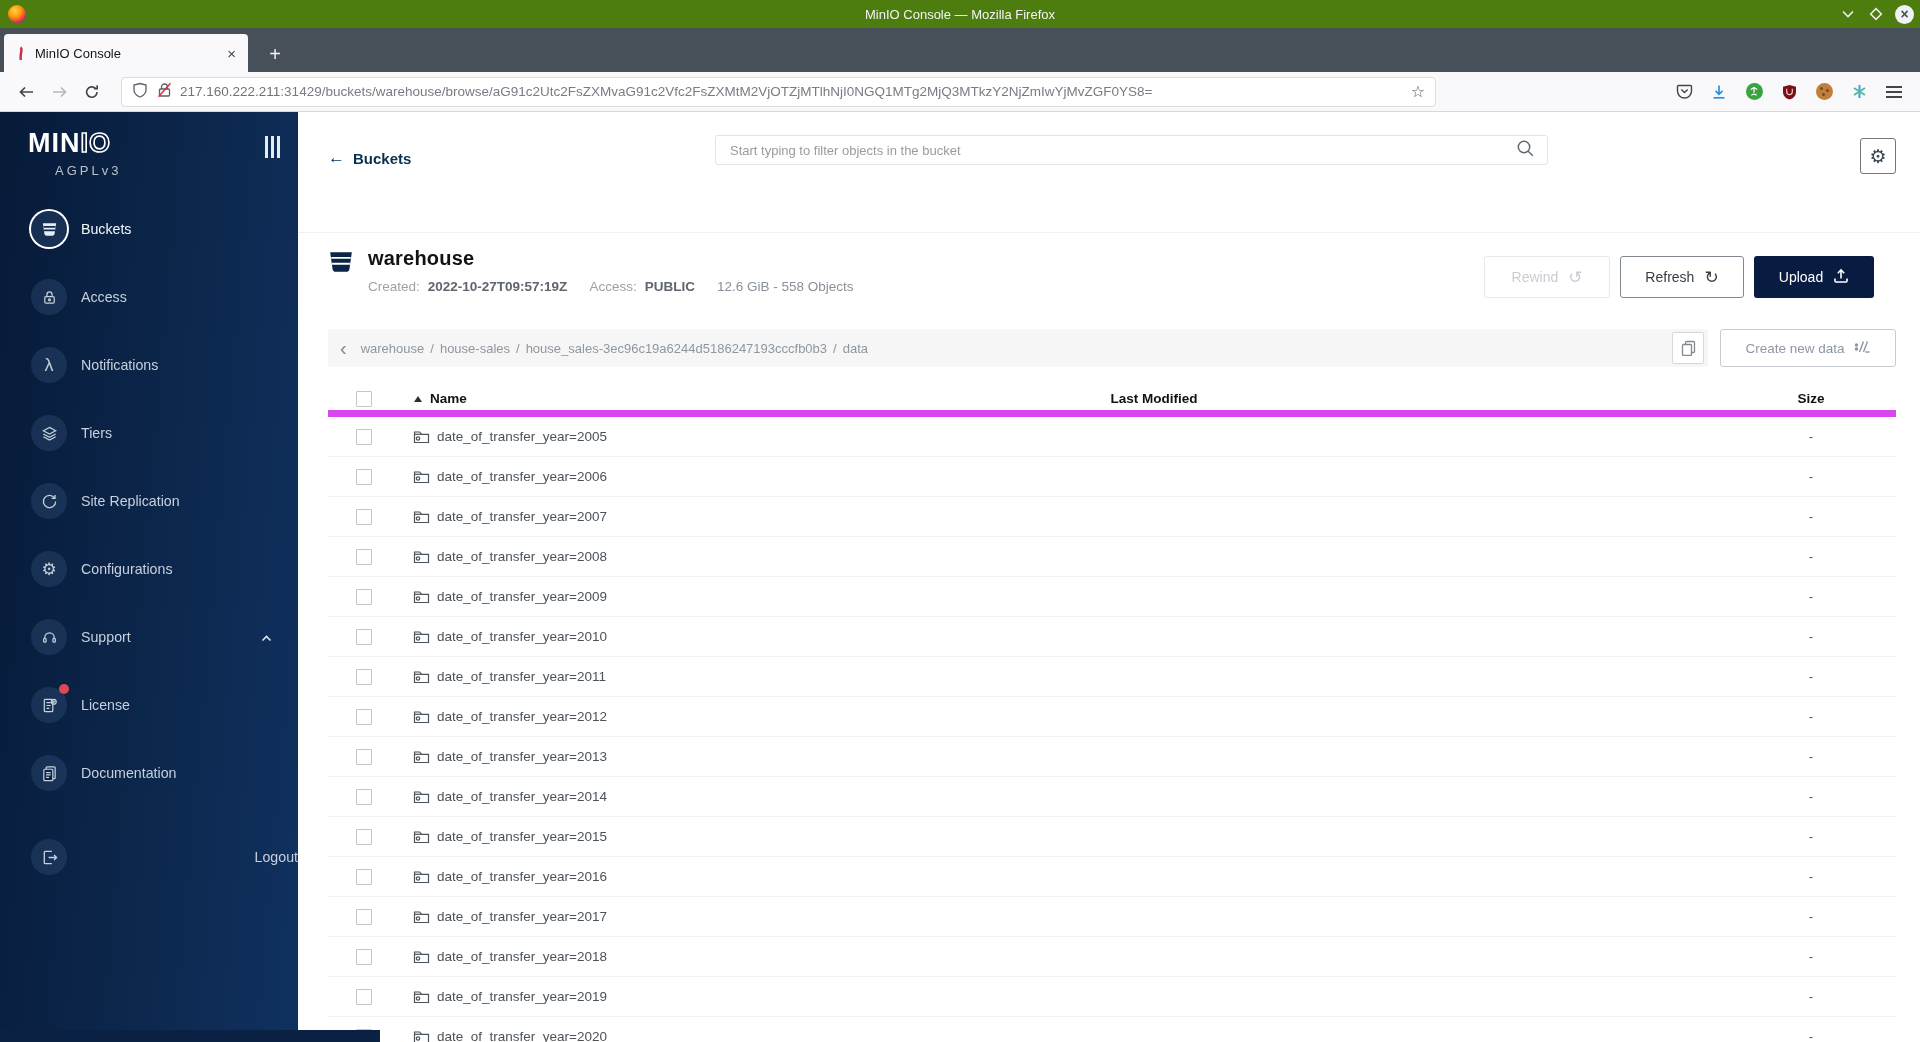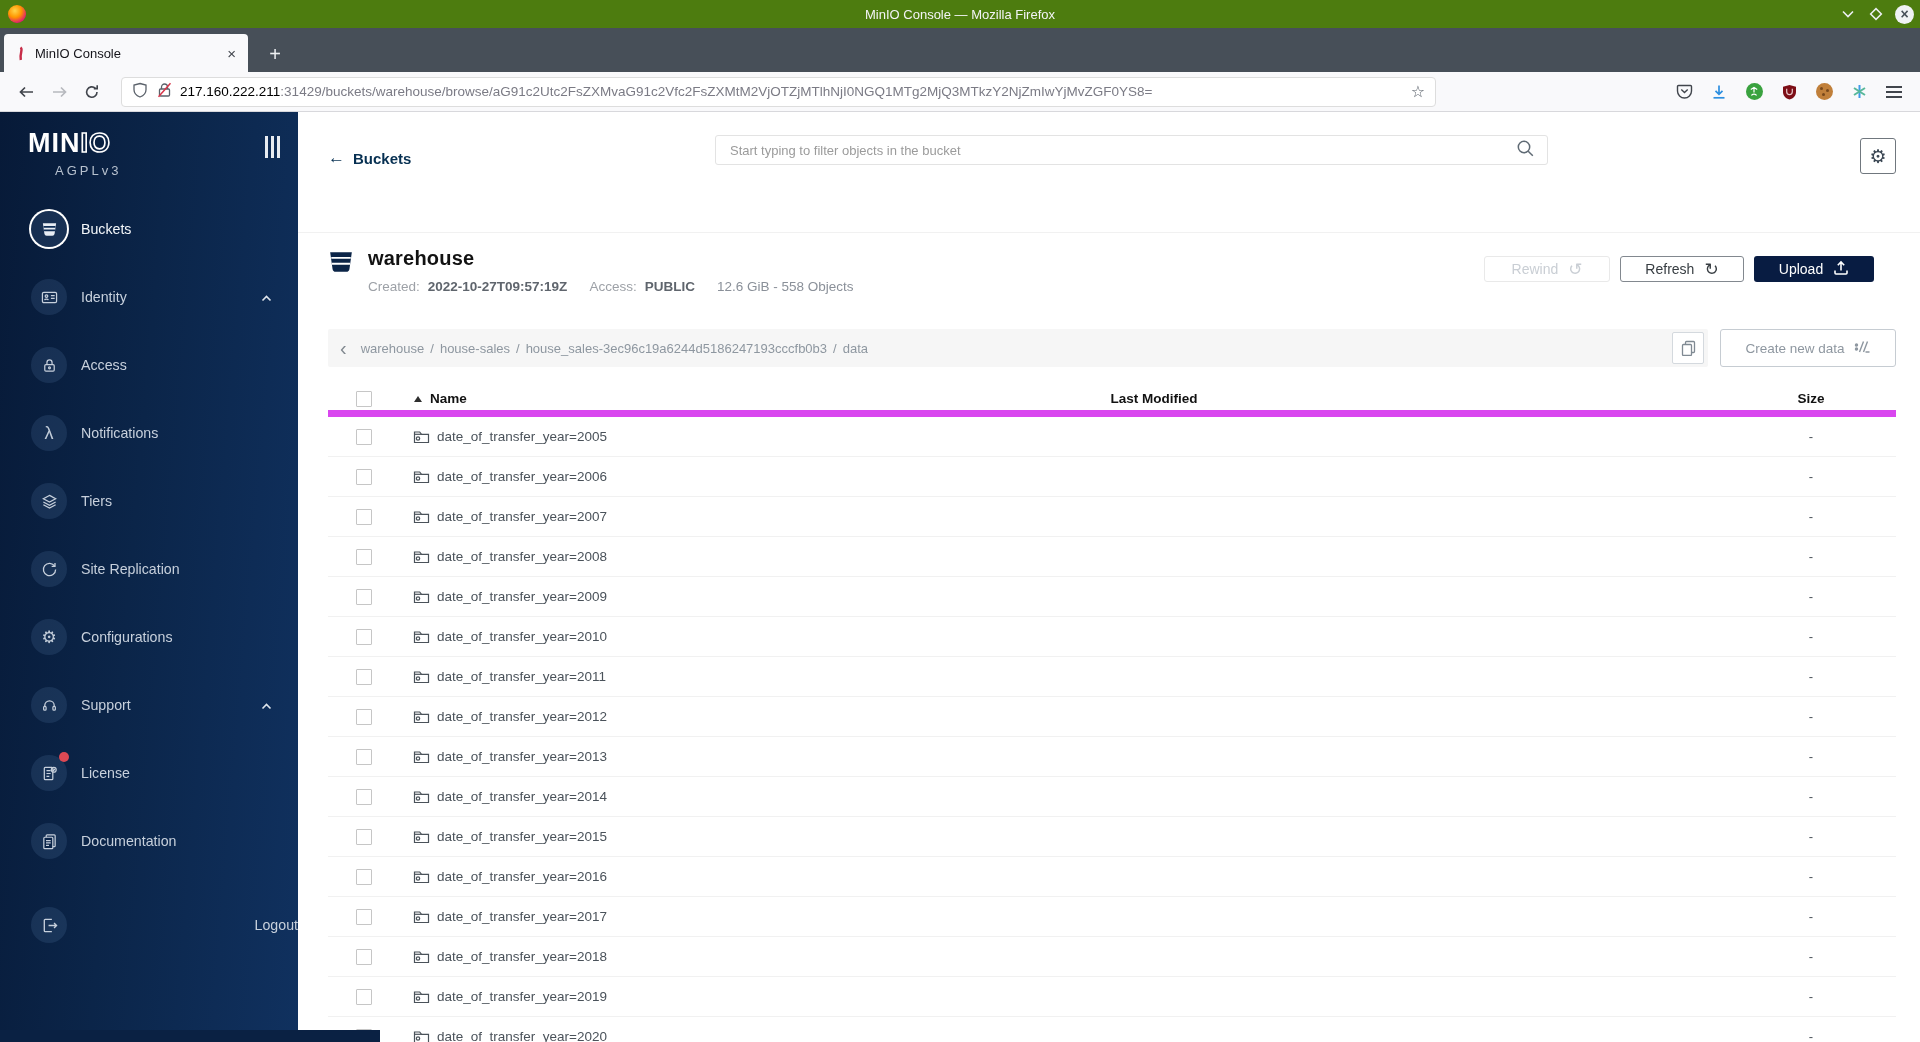--- a/index.html
+++ b/index.html
@@ -20,21 +20,21 @@
     display:flex; align-items:center; padding:0 8px 0 10px; }
   .tab-title { font-size:13px; color:#15141a; margin-left:8px; flex:1; white-space:nowrap; overflow:hidden; }
   .tab-close { color:#43474e; font-size:15px; padding:0 4px; }
   .newtab { color:#eff1f3; font-size:20px; margin:0 0 6px 14px; width:26px; text-align:center; }
 
   .navbar { height:40px; background:#f9f9fb; border-bottom:1px solid #d8d8dc; display:flex; align-items:center; padding:0 10px 0 14px; }
   .nav-ic { width:24px; height:24px; display:flex; align-items:center; justify-content:center; margin-right:9px; }
   .urlbar { width:1315px; height:30px; background:#ffffff; border:1px solid #ddd; border-radius:4px;
     display:flex; align-items:center; padding:0 10px; margin-left:8px; }
   .url-text { font-size:13.5px; margin-left:8px; white-space:nowrap; overflow:hidden; flex:1; }
-  .url-host { color:#000000;margin-top:40px; }
+  .url-host { color:#737373;margin-top:40px; }
   .url-rest { color:#7b7b85; }
   .url-star { color:#5b626b; font-size:16px; margin-left:6px; }
   .nav-right { margin-left:auto; display:flex; align-items:center; gap:15px; padding-right:6px; }
   .ext { width:20px; height:20px; display:flex; align-items:center; justify-content:center; }
   .ext-green { width:17px; height:17px; border-radius:50%; background:#3aa23f; }
   .ext-cookie { width:17px; height:17px; border-radius:50%; background:#c07f3a; position:relative; }
   .ext-cookie i { position:absolute; width:3px; height:3px; border-radius:50%; background:#77481c; }
   .hamburger { width:16px; height:12px; border-top:2px solid #41454c; border-bottom:2px solid #41454c; position:relative; }
   .hamburger::after { content:""; position:absolute; left:0; right:0; top:3px; height:2px; background:#41454c; }
 
@@ -80,21 +80,21 @@
   .bucket-bar { display:flex; padding-top:14px; height:84px; }
   .bucket-ic { margin-top:2px; }
   .bucket-titles { margin-left:14px; }
   .bucket-name { font-size:20px; color:#121212; font-weight:bold; letter-spacing:0.2px; }
   .bucket-meta { display:flex; align-items:center; margin-top:9px; font-size:13.5px; }
   .meta-label { color:#9da1a7; }
   .meta-value { color:#5f656d; font-weight:bold; margin-left:8px; }
   .meta-gap { width:22px; }
   .meta-size { color:#8a9099; }
   .bucket-actions { margin-left:auto; margin-right:22px; display:flex; gap:10px; margin-top:9px; }
-  .btn { height:26px; border-radius:3px; font-size:14px; display:flex; align-items:center; justify-content:center;
+  .btn { height:42px; border-radius:3px; font-size:14px; display:flex; align-items:center; justify-content:center;
     gap:10px; cursor:pointer; background:#fff; font-family:inherit; }
   .btn-rewind { width:126px; border:1px solid #e9e9e9; color:#c9ced4; }
   .btn-refresh { width:124px; border:1px solid #82888f; color:#373d42; }
   .btn-upload { width:120px; border:none; background:#081c42; color:#fff; }
   .btn-ic { font-size:17px; }
 
   .path-row { margin-top:12px; display:flex; align-items:center; }
   .crumb-bar { flex:1; height:38px; background:#f6f6f6; border-radius:2px; display:flex; align-items:center;
     padding:0 4px 0 12px; }
   .crumb-chev { color:#80888f; font-size:20px; margin-right:14px; line-height:1; }
@@ -250,33 +250,20 @@
       <div class="side-item active">
         <span class="circle">
           <svg width="17" height="17" viewBox="0 0 18 18">
               <path d="M2 2.5h14l-1.6 11a2.4 2.4 0 0 1-2.4 2H6a2.4 2.4 0 0 1-2.4-2z" fill="#e8edf4"></path>
               <path d="M2.7 6.2h12.6M3.2 9.9h11.6" stroke="#0d2c55" stroke-width="1.7"></path>
             </svg>
         </span>
         <span class="side-label">Buckets</span>
       </div>
 
-      <div class="side-item">
-        <span class="circle">
-          <svg width="17" height="17" viewBox="0 0 18 18" fill="none" stroke="#c7d0dc" stroke-width="1.3">
-              <rect x="1.5" y="3.5" width="15" height="11" rx="1.5"></rect>
-              <circle cx="5.8" cy="7.5" r="1.4"></circle>
-              <path d="M3.8 11.8c.4-1.4 3.6-1.4 4 0M10.5 7h4M10.5 10h4"></path>
-            </svg>
-        </span>
-        <span class="side-label">Identity</span>
-        <span class="chev"><svg width="11" height="7" fill="none" stroke="#dfe5ec" stroke-width="1.6">
-              <path d="M1.5 5.5 5.5 1.5 9.5 5.5"></path>
-            </svg></span>
-      </div>
 
       <div class="side-item">
         <span class="circle">
           <svg width="17" height="17" viewBox="0 0 18 18" fill="none" stroke="#c7d0dc" stroke-width="1.3">
               <rect x="4" y="8" width="10" height="7" rx="1.2"></rect>
               <path d="M6.3 8V5.8a2.7 2.7 0 0 1 5.4 0V8"></path>
               <circle cx="9" cy="11.5" r="1"></circle>
             </svg>
         </span>
         <span class="side-label">Access</span>

